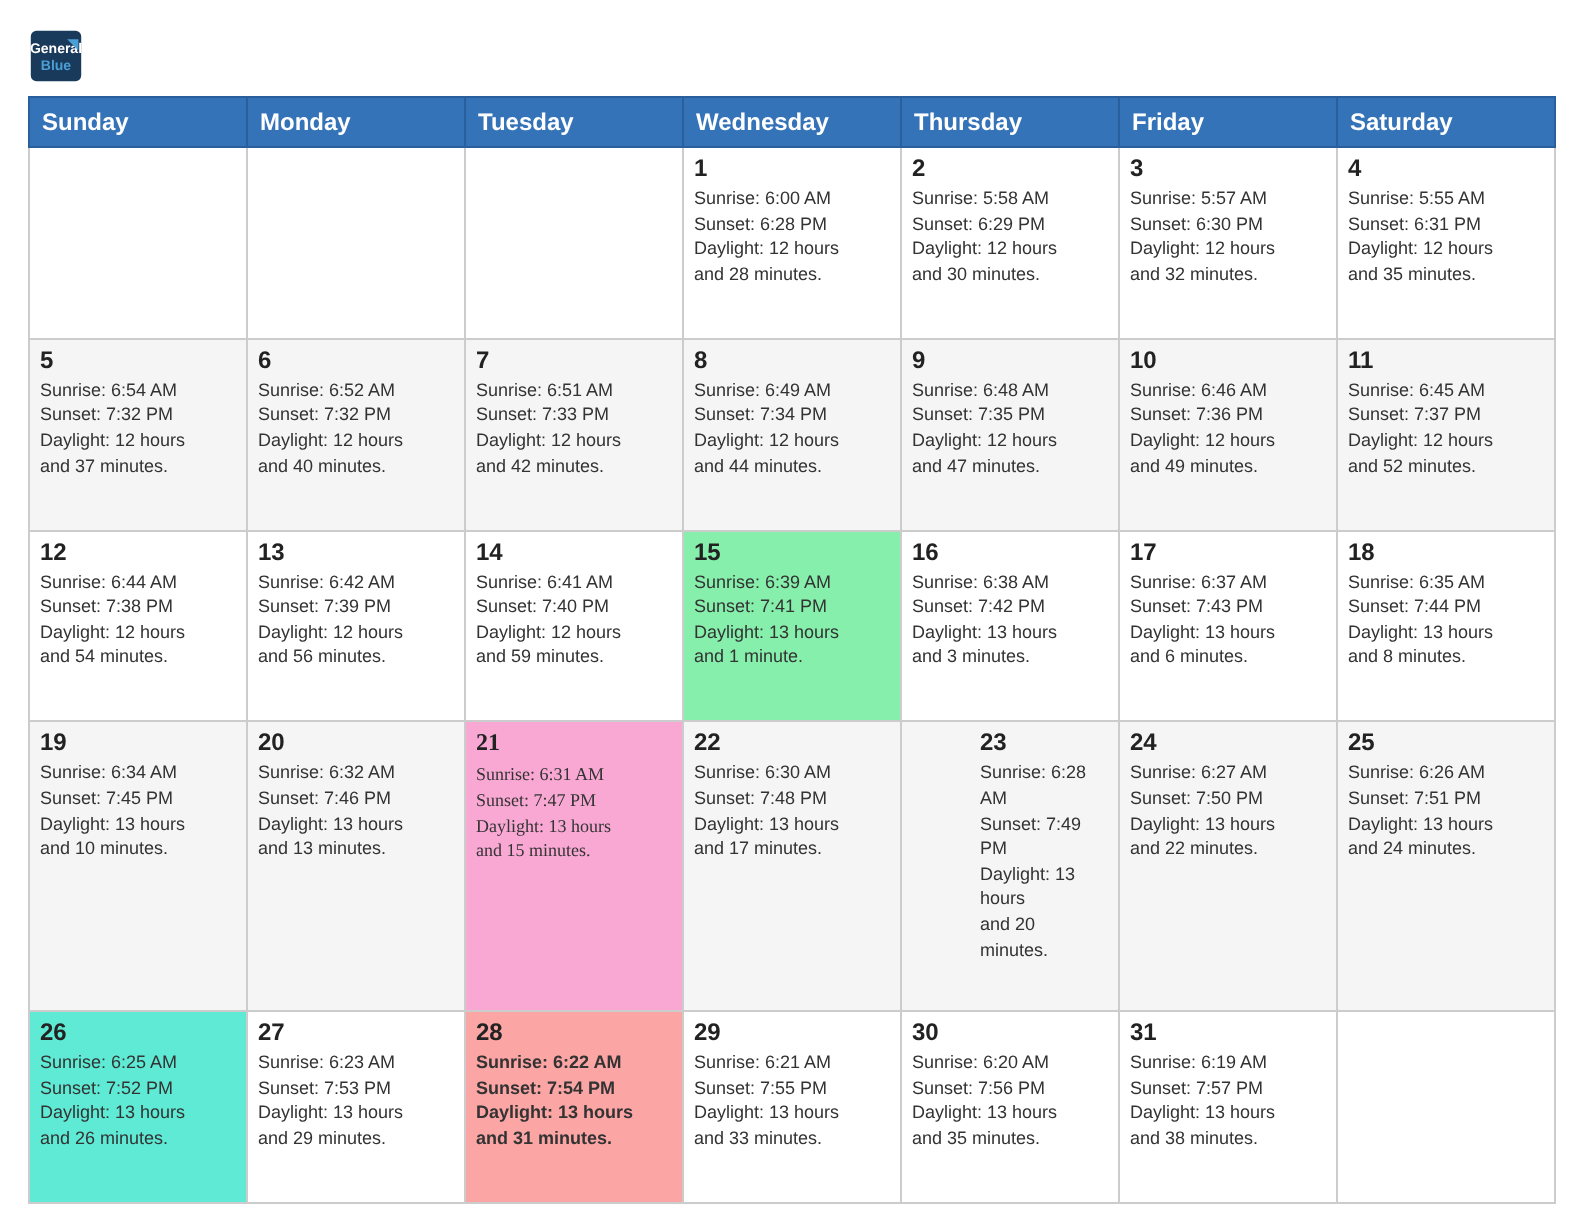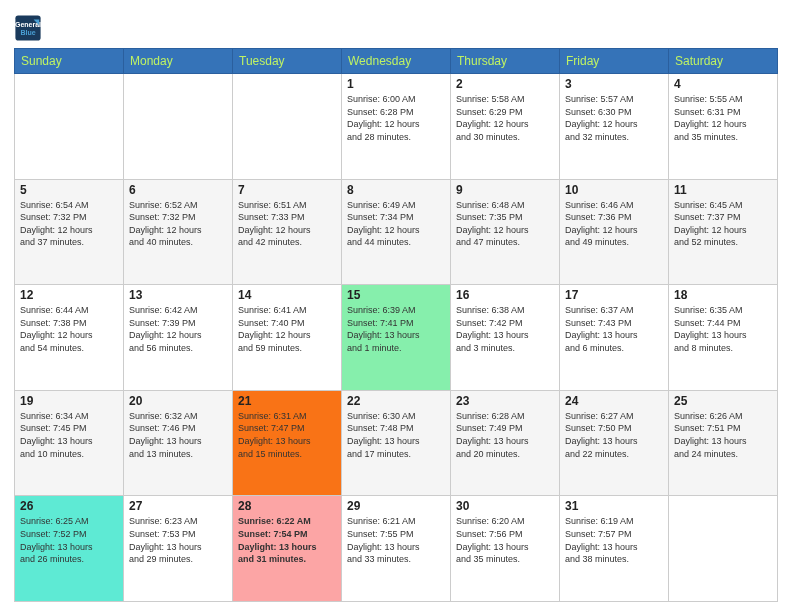--- a/index.html
+++ b/index.html
@@ -47,23 +47,23 @@
     }
     .calendar {
       flex: 1;
       border: 1px solid #ccc;
       border-collapse: collapse;
       width: 100%;
       table-layout: fixed;
     }
     .calendar th {
       background: #3573b8;
-      color: #bef264;
+      color: #ffffff;
       font-size: 12px;
-      font-weight: normal;
+      font-weight: bold;
       text-align: left;
       padding: 5px 6px;
       border: 1px solid #2a5f9e;
     }
     .calendar td {
       vertical-align: top;
       border: 1px solid #ccc;
       padding: 3px 5px;
       font-size: 9.5px;
       color: #333;
@@ -267,35 +267,35 @@
 Daylight: 13 hours
 and 10 minutes.</div>
           </td>
           <td style="background: rgb(245, 245, 245);">
             <span class="day-num">20</span>
             <div class="cell-info" style="white-space: pre-line;">Sunrise: 6:32 AM
 Sunset: 7:46 PM
 Daylight: 13 hours
 and 13 minutes.</div>
           </td>
-          <td style="background: #f97316;">
+          <td style="background: #f9a8d4; font-family: Liberation Serif, serif;">
             <span class="day-num">21</span>
             <div class="cell-info" style="white-space: pre-line;">Sunrise: 6:31 AM
 Sunset: 7:47 PM
 Daylight: 13 hours
 and 15 minutes.</div>
           </td>
           <td style="background: rgb(245, 245, 245);">
             <span class="day-num">22</span>
             <div class="cell-info" style="white-space: pre-line;">Sunrise: 6:30 AM
 Sunset: 7:48 PM
 Daylight: 13 hours
 and 17 minutes.</div>
           </td>
-          <td style="background: rgb(245, 245, 245);">
+          <td style="background: rgb(245, 245, 245); padding-left: 39px;">
             <span class="day-num">23</span>
             <div class="cell-info" style="white-space: pre-line;">Sunrise: 6:28 AM
 Sunset: 7:49 PM
 Daylight: 13 hours
 and 20 minutes.</div>
           </td>
           <td style="background: rgb(245, 245, 245);">
             <span class="day-num">24</span>
             <div class="cell-info" style="white-space: pre-line;">Sunrise: 6:27 AM
 Sunset: 7:50 PM

